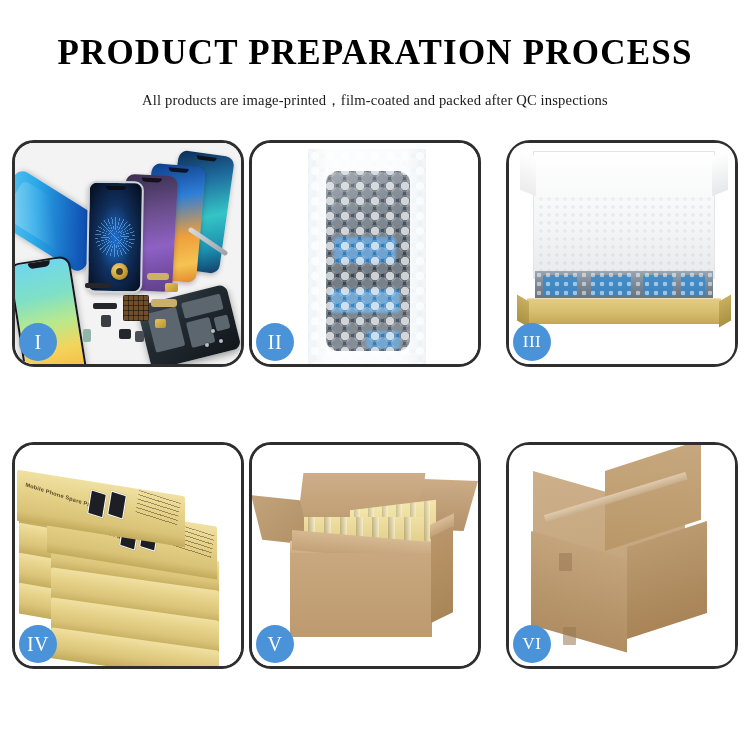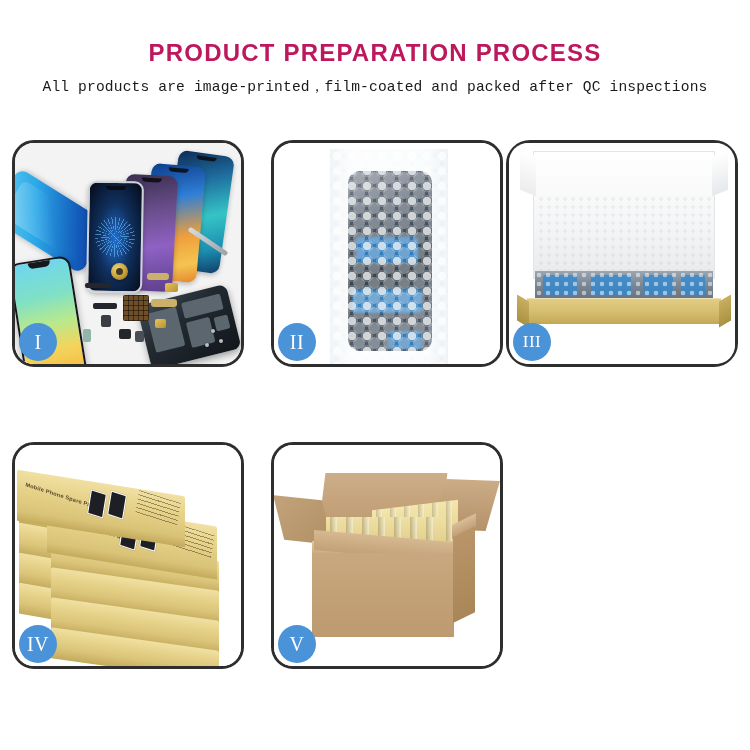--- a/index.html
+++ b/index.html
@@ -23,32 +23,32 @@
   
   .header {
     position: absolute;
     left: 0;
     top: 32px;
     width: 750px;
     text-align: center;
   }
 
   .title {
-    font-family: Liberation Sans, sans-serif;
-    font-size: 24px;
+    font-family: Liberation Serif, serif;
+    font-size: 35px;
     font-weight: bold;
     letter-spacing: 1.2px;
-    color: #be185d;
+    color: #000000;
     line-height: 42px;
     white-space: nowrap;
   }
 
   .subtitle {
-    margin-top: 4px;
-    font-family: Liberation Mono, monospace;
+    margin-top: 17px;
+    font-family: Liberation Serif, serif;
     font-size: 14.6px;
     font-weight: normal;
     letter-spacing: 0.15px;
     color: #1a1a1a;
     line-height: 18px;
     white-space: nowrap;
   }
 
   
   .grid {
@@ -70,21 +70,21 @@
   }
 
   .panel-clip {
     position: absolute;
     inset: 0;
     border-radius: 19px;
     overflow: hidden;
   }
 
   .p-c0 { left: 0px; }
-  .p-c1 { left: 259px; }
+  .p-c1 { left: 237px; }
   .p-c2 { left: 494px; border-radius: 24px; }
   .p-r0 { top: 0px; }
   .p-r1 { top: 302px; }
 
   
   .badge {
     position: absolute;
     left: 4px;
     bottom: 3px;
     width: 38px;
@@ -736,15 +736,29 @@
           <div class="v-top-rim"></div>
           <div class="v-top-rim2"></div>
           <div class="v-flap-front"></div>
           <div class="kraft v-front" style="position:absolute;"></div>
           <div class="v-rightface"></div>
         </div>
       </div>
       <div class="badge">V</div>
     </div>
 
+    <div class="panel p-c2 p-r1">
+      <div class="panel-clip">
+        <div class="scene-sealed">
+          <div class="s-top"></div>
+          <div class="s-top2"></div>
+          <div class="s-tape"></div>
+          <div class="s-left"></div>
+          <div class="s-right"></div>
+          <div class="s-tab" style="left:50px; top:108px;"></div>
+          <div class="s-tab" style="left:54px; top:182px;"></div>
+        </div>
+      </div>
+      <div class="badge wide">VI</div>
+    </div>
 
   </div>
 </div>
 
 </body></html>

